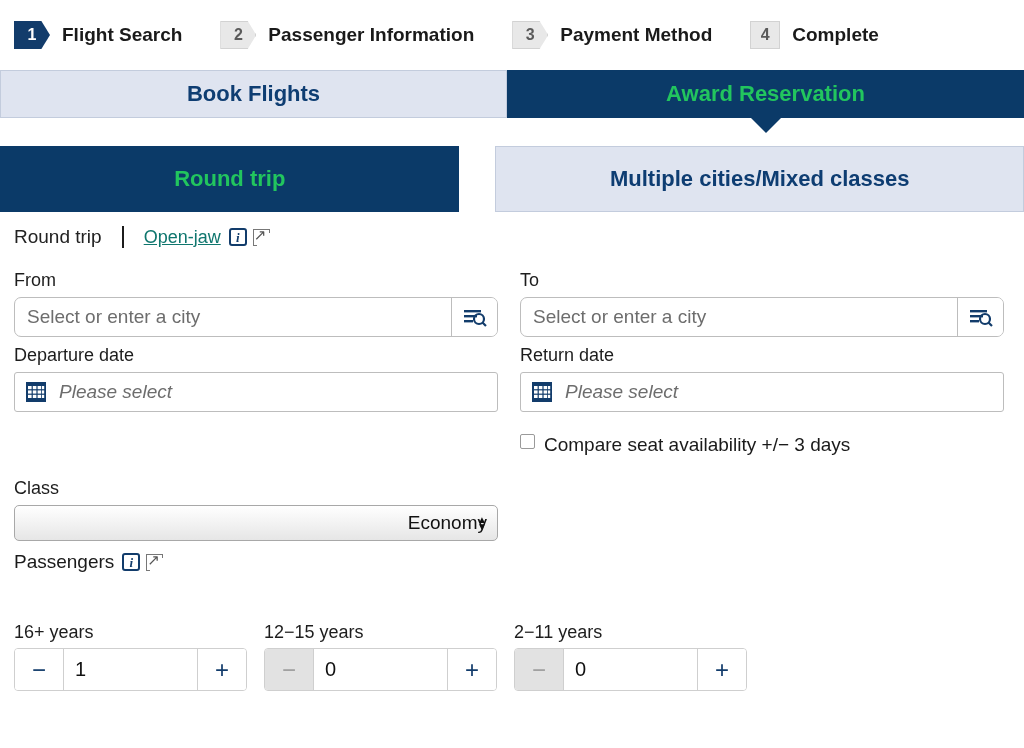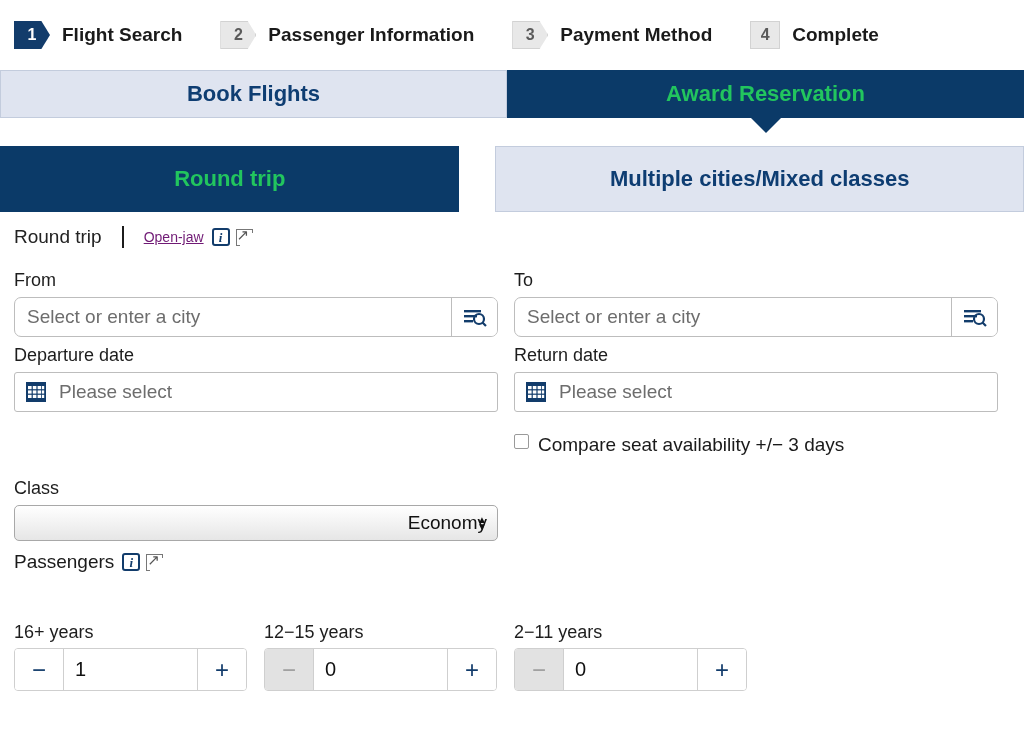--- a/index.html
+++ b/index.html
@@ -77,23 +77,23 @@
     display: flex; align-items: center;
     height: 50px;
     font-size: 19px;
   }
   .trip-static { color: #222; }
   .divider {
     width: 2px; height: 22px; background: #1c1c1c;
     margin: 0 20px;
   }
   .link {
-    color: #701a75;
+    color: #0f766e;
     text-decoration: underline;
-    font-size: 14px;
+    font-size: 18px;
     cursor: pointer;
   }
   .icon-info {
     display: inline-flex; align-items: center; justify-content: center;
     width: 18px; height: 18px;
     border: 2px solid #123c6b; border-radius: 3px;
     color: #123c6b;
     font-family: "Liberation Serif", serif;
     font-style: italic; font-weight: 700;
     font-size: 13px; line-height: 1;
@@ -115,21 +115,21 @@
     background: #ffffff;
     border-left: 3px solid #ffffff;
     border-bottom: 3px solid #ffffff;
   }
   .icon-ext::after {
     content: "↗";
     position: absolute; left: 0px; top: -4px;
     font-size: 15px; color: #555; line-height: 17px;
   }
 
-  .grid2 { display: flex; gap: 16px; }
+  .grid2 { display: flex; gap: 22px; }
   .col { width: 484px; }
   .field-label {
     font-size: 18px;
     color: #1d1d1d;
     margin: 8px 0 6px 0;
   }
 
   .inputwrap {
     display: flex;
     height: 40px;
@@ -157,20 +157,21 @@
   }
 
   .datewrap {
     display: flex; align-items: center;
     height: 40px;
     border: 1px solid #bdbdbd;
     border-radius: 3px;
     background: #ffffff;
     padding: 0 10px;
     cursor: pointer;
+    font-style: italic;
   }
   .date-ph { font-size: 19px; color: #6d6d6d; margin-left: 12px; }
 
   .checkrow {
     display: flex; align-items: flex-start;
     justify-content: flex-start;
     margin-top: 22px;
     font-size: 19px;
   }
   .checkbox {

